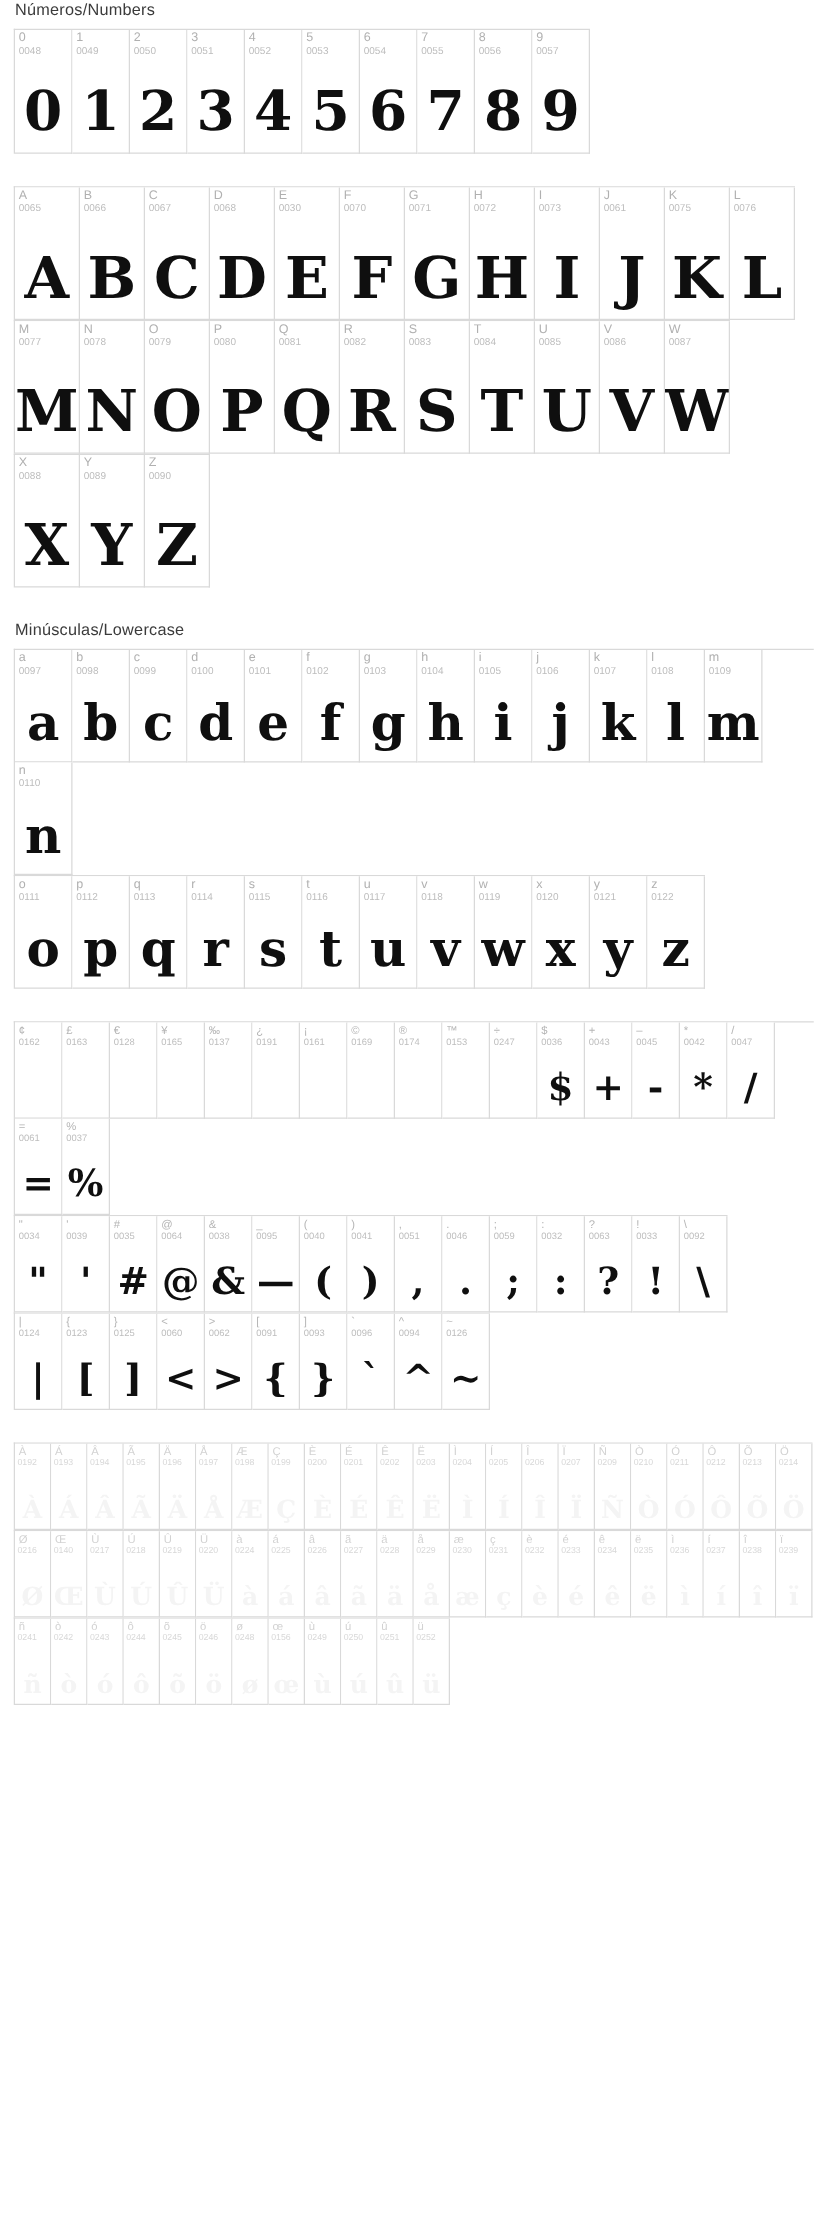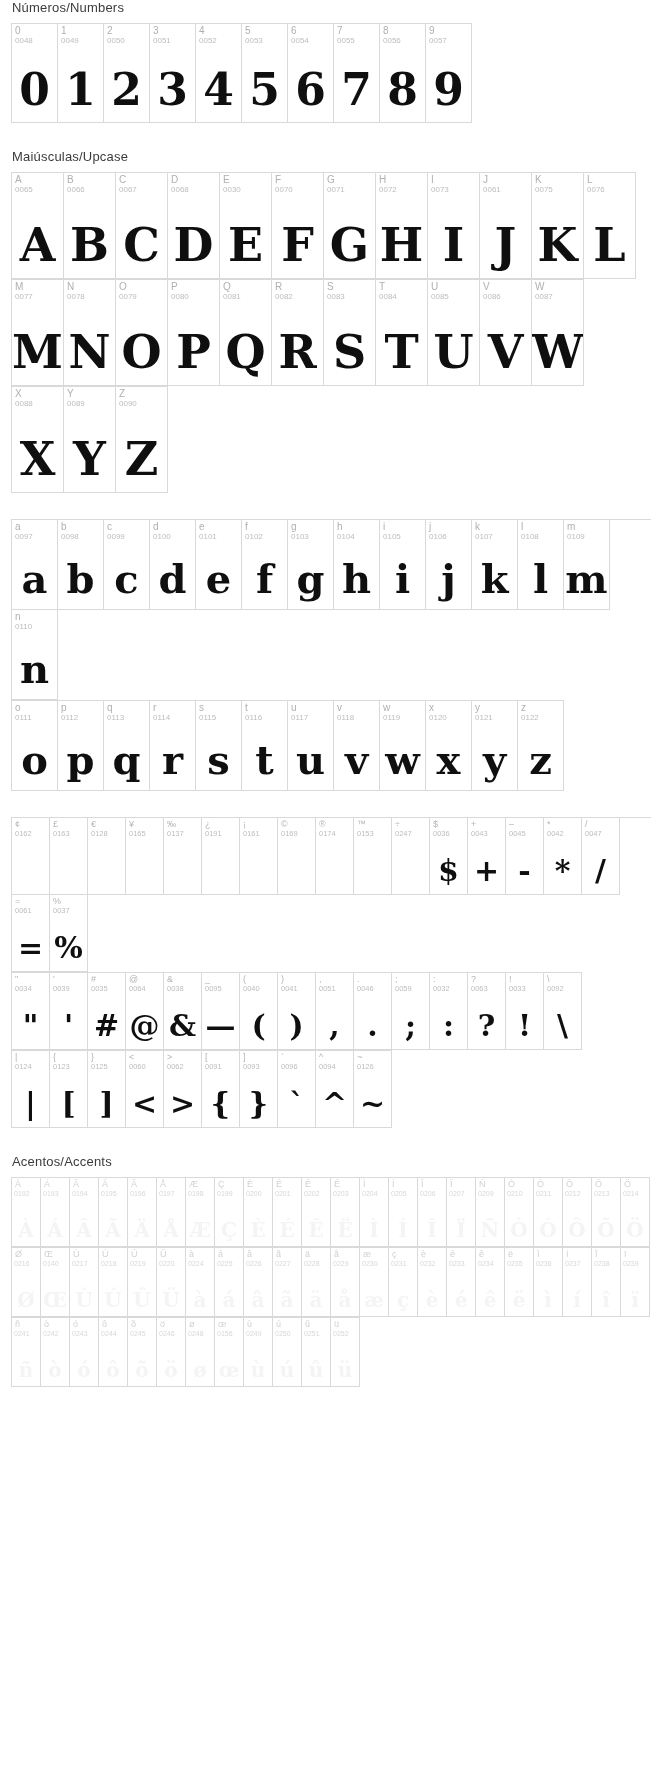--- a/index.html
+++ b/index.html
@@ -153,21 +153,20 @@
             <span class="glyph">8</span>
           </div>
           <div class="cell">
             <span class="lbl">9</span>
             <span class="code">0057</span>
             <span class="glyph">9</span>
           </div>
         </div>
       </div>
       <div class="section">
-        <div class="section-title">Maiúsculas/Upcase</div>
         <div class="grid g-up">
           <div class="cell">
             <span class="lbl">A</span>
             <span class="code">0065</span>
             <span class="glyph">A</span>
           </div>
           <div class="cell">
             <span class="lbl">B</span>
             <span class="code">0066</span>
             <span class="glyph">B</span>
@@ -292,20 +291,21 @@
             <span class="glyph">Y</span>
           </div>
           <div class="cell">
             <span class="lbl">Z</span>
             <span class="code">0090</span>
             <span class="glyph">Z</span>
           </div>
         </div>
       </div>
       <div class="section">
+        <div class="section-title">Minúsculas/Lowercase</div>
         <div class="grid g-low">
           <div class="cell">
             <span class="lbl">a</span>
             <span class="code">0097</span>
             <span class="glyph">a</span>
           </div>
           <div class="cell">
             <span class="lbl">b</span>
             <span class="code">0098</span>
             <span class="glyph">b</span>
@@ -651,21 +651,20 @@
             <span class="glyph">^</span>
           </div>
           <div class="cell">
             <span class="lbl">~</span>
             <span class="code">0126</span>
             <span class="glyph">~</span>
           </div>
         </div>
       </div>
       <div class="section">
-        <div class="section-title">Acentos/Accents</div>
         <div class="grid g-acc">
           <div class="cell">
             <span class="lbl">À</span>
             <span class="code">0192</span>
             <span class="glyph">À</span>
           </div>
           <div class="cell">
             <span class="lbl">Á</span>
             <span class="code">0193</span>
             <span class="glyph">Á</span>

